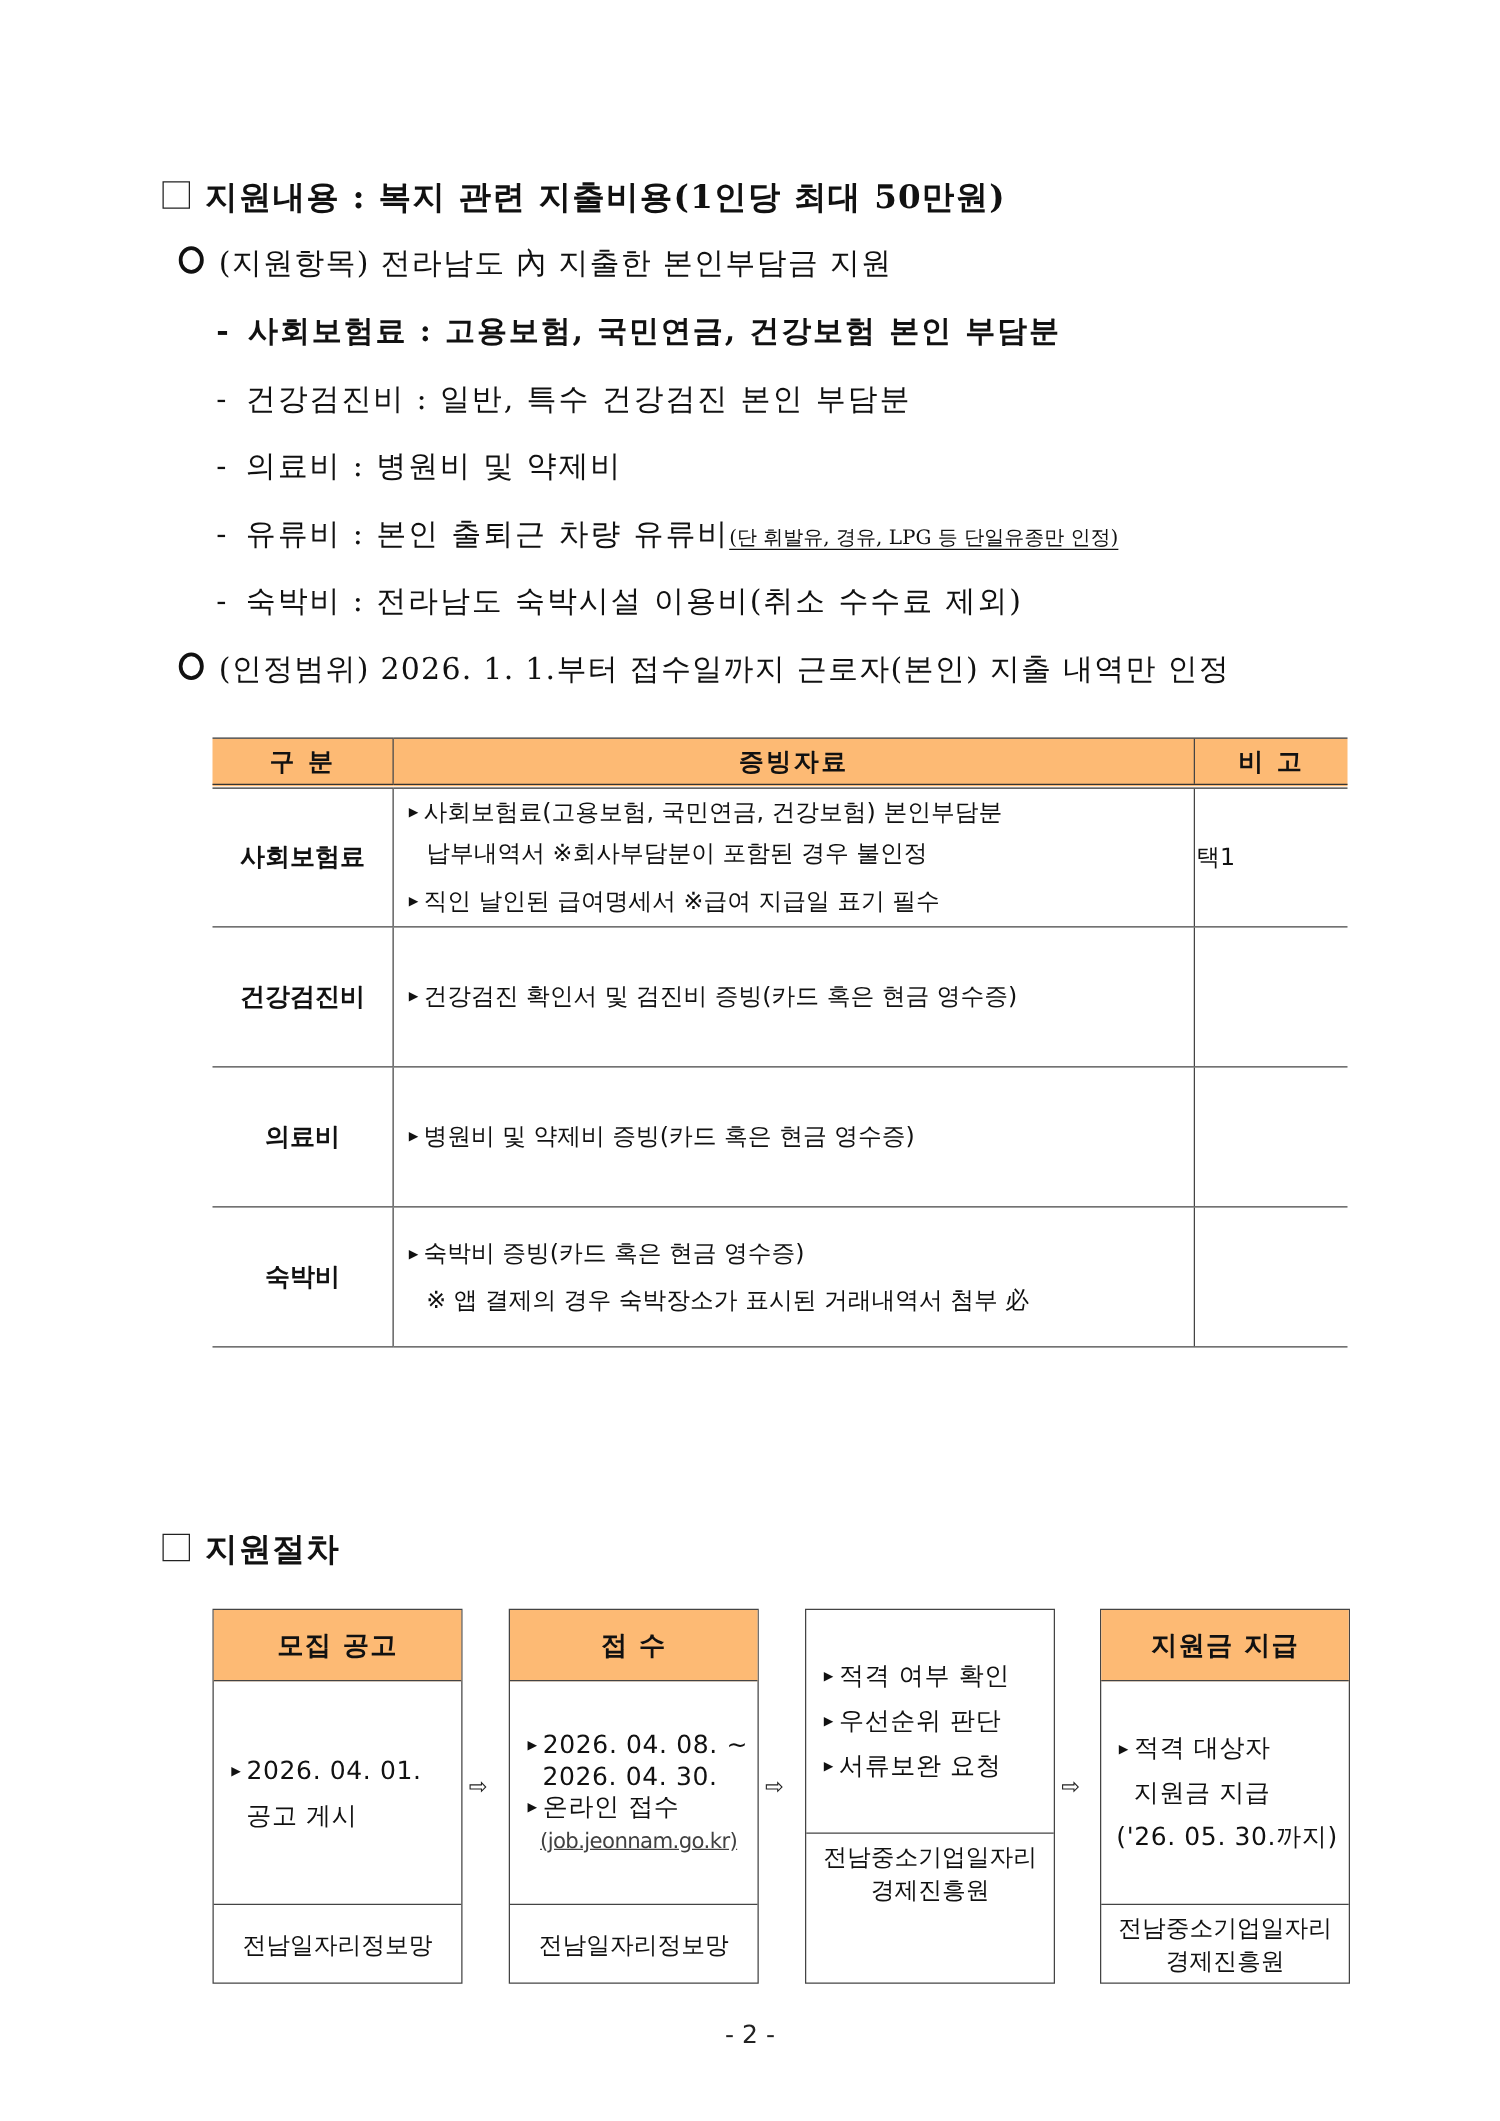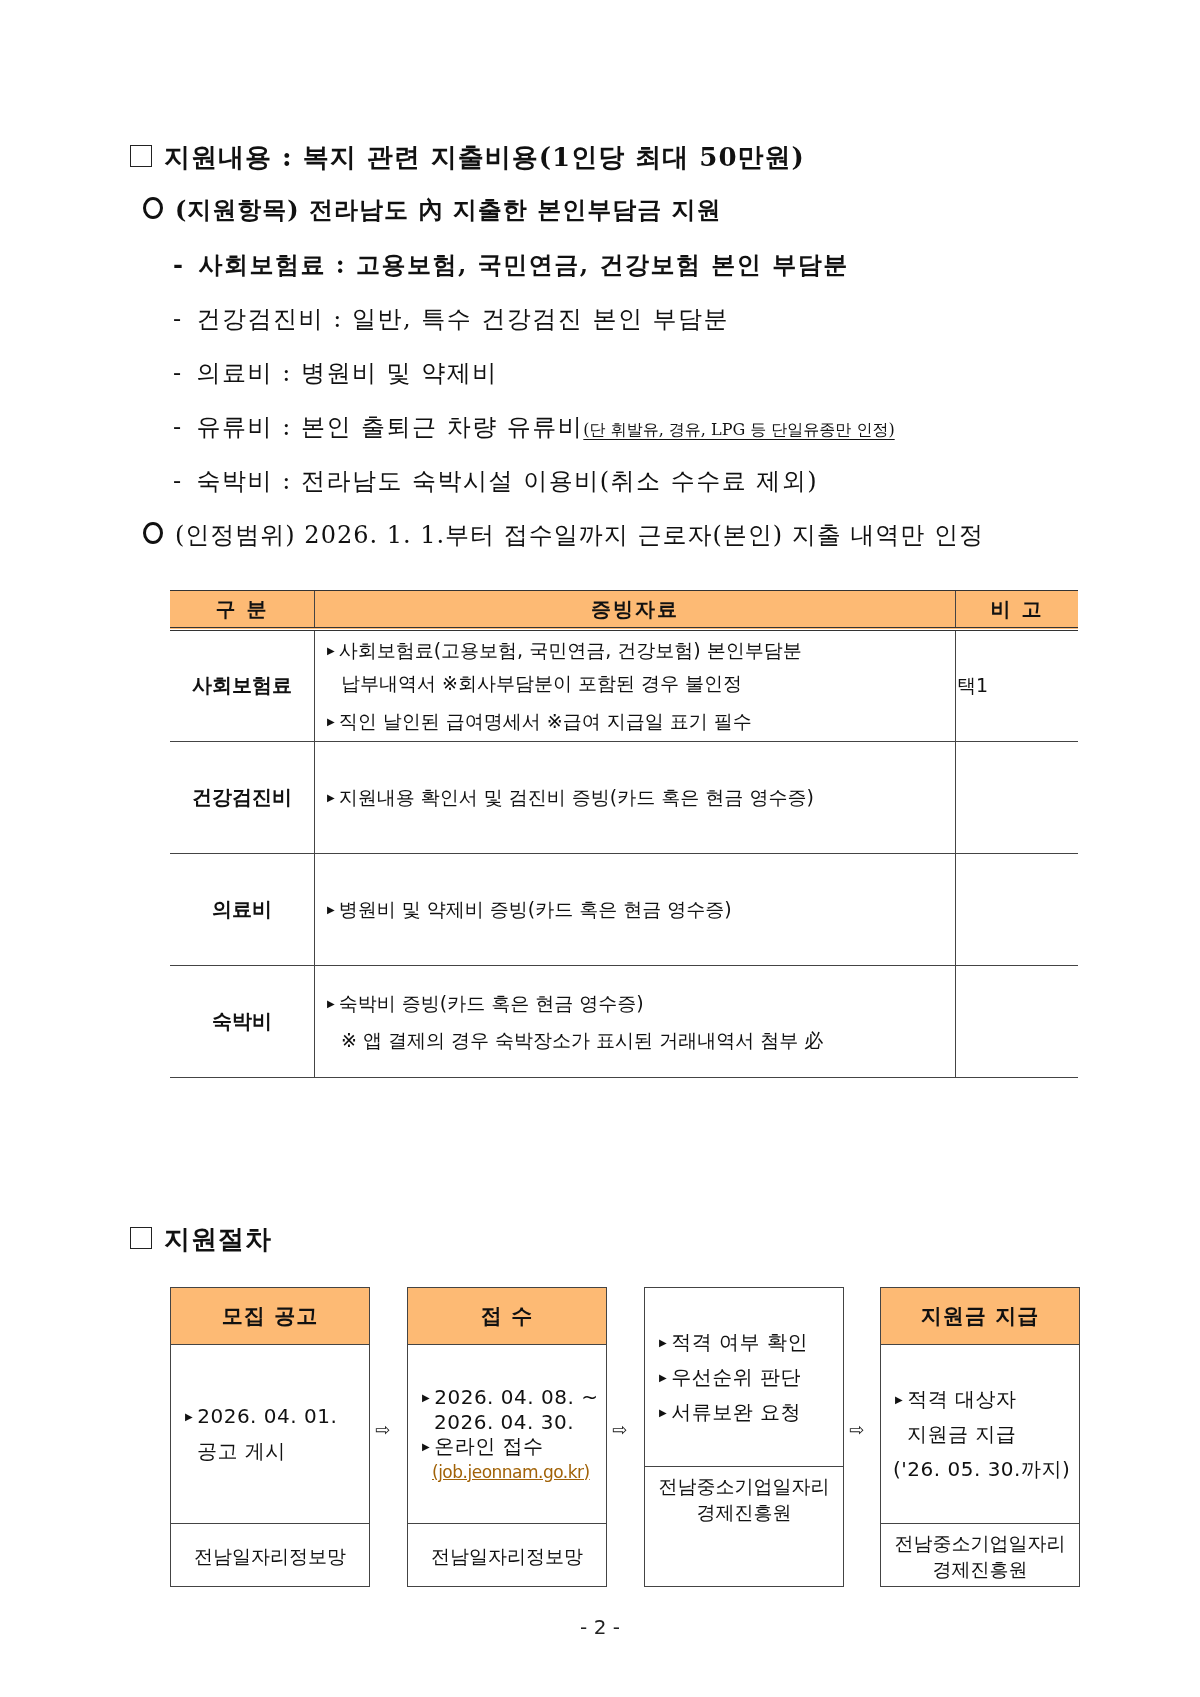--- a/index.html
+++ b/index.html
@@ -24,32 +24,32 @@
     table.evidence td.proof { padding-left: 12px; line-height: 32px; }
     table.evidence td.note { text-align: left; width: 120px; }
     .tri { font-size: 10px; vertical-align: 3px; margin-right: 4px; }
     .indent { padding-left: 14px; }
 
     
     .proc { position: absolute; top: 1287px; width: 198px; height: 298px; border: 1.2px solid #444; font-family: "DejaVu Sans", "Liberation Sans", sans-serif; }
     .proc .ph { height: 56px; border-bottom: 1.2px solid #444; background: #fdba74; display: flex; align-items: center; justify-content: center; font-weight: bold; font-size: 21px; letter-spacing: 1px; }
     .proc .pb { height: 178px; border-bottom: 1.2px solid #444; display: flex; flex-direction: column; justify-content: center; padding-left: 14px; font-size: 20px; line-height: 35px; letter-spacing: 0.5px; }
     .proc .pf { height: 63px; display: flex; flex-direction: column; align-items: center; justify-content: center; font-size: 19px; line-height: 26px; }
-    .link { color: #a16207; text-decoration: underline; font-size: 17px; letter-spacing: -0.5px; }
+    .link { color: #404040; text-decoration: underline; font-size: 17px; letter-spacing: -0.5px; }
     .arrow { position: absolute; top: 1419px; font-size: 18px; color: #222; font-family: "DejaVu Sans", sans-serif; }
     .pagenum { position: absolute; top: 1615px; left: 0; width: 1200px; text-align: center; font-size: 20px; font-family: "DejaVu Sans", sans-serif; color: #222; }
   </style>
 </head>
 <body>
 
 <div class="line h-section serif" style="top:140px;">
   <span class="checkbox"></span><span>지원내용 : 복지 관련 지출비용(1인당 최대 50만원)</span>
 </div>
 
-<div class="line circle-item serif" style="top:194px;font-weight:bold;">
+<div class="line circle-item serif" style="top:194px;">
   <span class="circle-bullet"></span><span>(지원항목) 전라남도 內 지출한 본인부담금 지원</span>
 </div>
 
 <div class="line dash-item serif" style="top:249px;font-weight:bold;">
   <span class="dash">-</span><span>사회보험료 : 고용보험, 국민연금, 건강보험 본인 부담분</span>
 </div>
 <div class="line dash-item serif" style="top:303px;">
   <span class="dash">-</span><span>건강검진비 : 일반, 특수 건강검진 본인 부담분</span>
 </div>
 <div class="line dash-item serif" style="top:357px;">
@@ -80,21 +80,21 @@
       <td class="proof">
         <div><span class="tri">▶</span><span>사회보험료(고용보험, 국민연금, 건강보험) 본인부담분</span></div>
         <div class="indent"><span>납부내역서 ※회사부담분이 포함된 경우 불인정</span></div>
         <div style="margin-top:6px;"><span class="tri">▶</span><span>직인 날인된 급여명세서 ※급여 지급일 표기 필수</span></div>
       </td>
       <td class="note">택1</td>
     </tr>
     <tr style="height:112px;">
       <td class="cat">건강검진비</td>
       <td class="proof">
-        <div><span class="tri">▶</span><span>지원내용 확인서 및 검진비 증빙(카드 혹은 현금 영수증)</span></div>
+        <div><span class="tri">▶</span><span>건강검진 확인서 및 검진비 증빙(카드 혹은 현금 영수증)</span></div>
       </td>
       <td class="note"></td>
     </tr>
     <tr style="height:112px;">
       <td class="cat">의료비</td>
       <td class="proof">
         <div><span class="tri">▶</span><span>병원비 및 약제비 증빙(카드 혹은 현금 영수증)</span></div>
       </td>
       <td class="note"></td>
     </tr>

